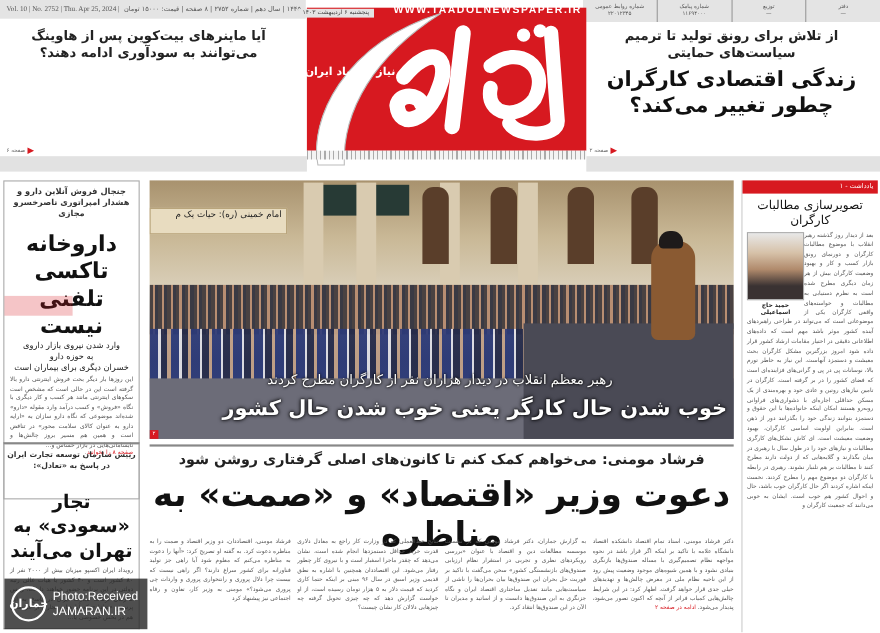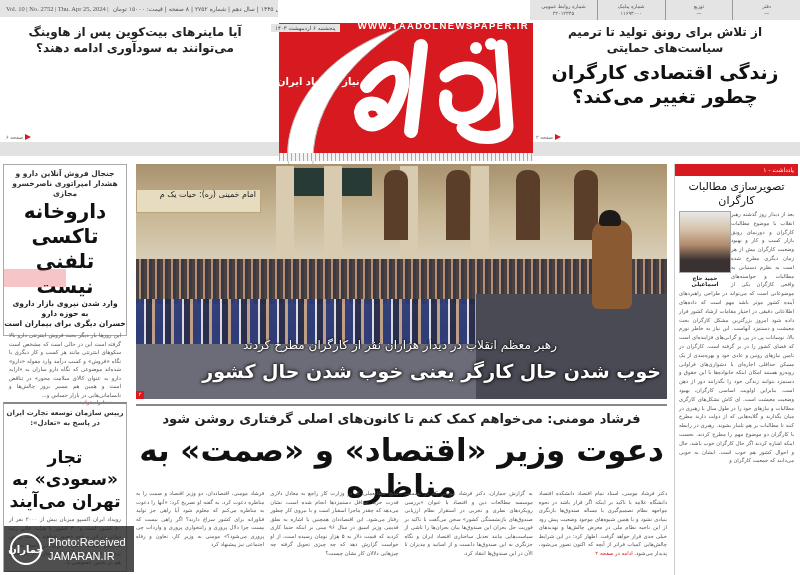--- a/index.html
+++ b/index.html
@@ -12,21 +12,21 @@
   .datestrip .en { font-family: "Liberation Serif", serif; font-size: 6.5px; margin-right: 4px; }
   .datestrip .fa { direction: rtl; }
 
   .infostrip { position: absolute; right: 0; top: 0; width: 270px; height: 20px; background: #e4e4e4;
     display: flex; flex-direction: row-reverse; align-items: stretch; }
   .infostrip .cell { flex: 1; border-left: 1px solid #999; font-size: 5px; color: #555; text-align: center;
     display: flex; flex-direction: column; justify-content: center; line-height: 7px; }
   .infostrip .cell:last-child { border-left: none; }
 
   
-  .masthead { position: absolute; left: 271px; top: 16px; width: 262px; height: 158px; }
+  .masthead { position: absolute; left: 271px; top: 0; width: 262px; height: 158px; }
   .mast-red { position: absolute; left: 8px; top: 7px; width: 254px; height: 130px; background: #d71920; }
   .mast-url { position: absolute; right: 4px; top: 4px; color: #fff; font-family: "Liberation Sans", sans-serif;
     font-weight: bold; font-size: 9.5px; letter-spacing: 1.4px; }
   .mast-date { position: absolute; left: 0; top: 8px; background: #e4e4e4; font-size: 5.5px; color: #444;
     padding: 1px 4px; direction: rtl; }
   .mast-logo { position: absolute; left: 0; top: 0; width: 262px; height: 158px; }
   .mast-tag { position: absolute; left: 6px; top: 60px; color: #fff; font-size: 10px; font-weight: bold; direction: rtl; }
   .mast-ruler { position: absolute; left: 8px; top: 137px; width: 254px; height: 8px;
     background: repeating-linear-gradient(90deg, #aaa 0 1px, #f3f3f3 1px 4px); }
 
@@ -39,24 +39,24 @@
   .teaser-left { left: 4px; }
   .teaser-left .pg { left: 2px; }
   .teaser-right { right: 4px; }
   .teaser-right .pg { left: 2px; }
 
   .graybar { position: absolute; left: 0; top: 142px; width: 800px; height: 14px; background: #e2e2e2; }
   .graybar.l { width: 279px; }
   .graybar.r { left: 533px; width: 267px; }
 
   
-  .leftcol { position: absolute; left: 3px; top: 164px; width: 124px; height: 172px; border: 1px solid #aaa; direction: rtl; text-align: center; }
+  .leftcol { position: absolute; left: 3px; top: 164px; width: 124px; height: 290px; border: 1px solid #aaa; direction: rtl; text-align: center; }
   .leftcol .kicker { font-size: 7.5px; font-weight: bold; line-height: 10px; margin-top: 4px; color: #333; }
-  .leftcol .hl { font-size: 20px; font-weight: bold; line-height: 25px; color: #111; margin-top: 0; }
-  .leftcol .sub { font-size: 7.5px; font-weight: bold; line-height: 10px; color: #222; }
+  .leftcol .hl { font-size: 20px; font-weight: bold; line-height: 25px; color: #111; margin-top: 10px; }
+  .leftcol .sub { font-size: 7.5px; font-weight: normal; line-height: 10px; color: #222; }
   .leftcol .body { font-size: 5.5px; line-height: 8.5px; color: #555; text-align: justify; padding: 2px 5px 0; }
   .leftcol .more { color: #d71920; font-size: 5.5px; text-align: right; padding: 0 5px; }
   .watermark { position: absolute; left: 0; top: 104px; width: 62px; height: 18px; background: rgba(215,25,32,0.25); }
   .left2 { position: absolute; left: 3px; top: 402px; width: 124px; height: 170px; border: 1px solid #aaa; border-top: 2px solid #888; direction: rtl; text-align: center; }
   .left2 .kicker { font-size: 7px; font-weight: bold; line-height: 10px; margin-top: 4px; color: #333; }
   .left2 .hl { font-size: 17px; font-weight: bold; line-height: 22px; margin-top: 18px; color: #111; }
   .left2 .body { font-size: 5.5px; line-height: 8.5px; color: #555; text-align: justify; padding: 3px 5px 0; }
 
   .photo-credit { position: absolute; left: 4px; top: 526px; width: 130px; height: 46px; background: rgba(40,40,40,0.82);
     display: flex; align-items: center; gap: 6px; padding-left: 6px; }

